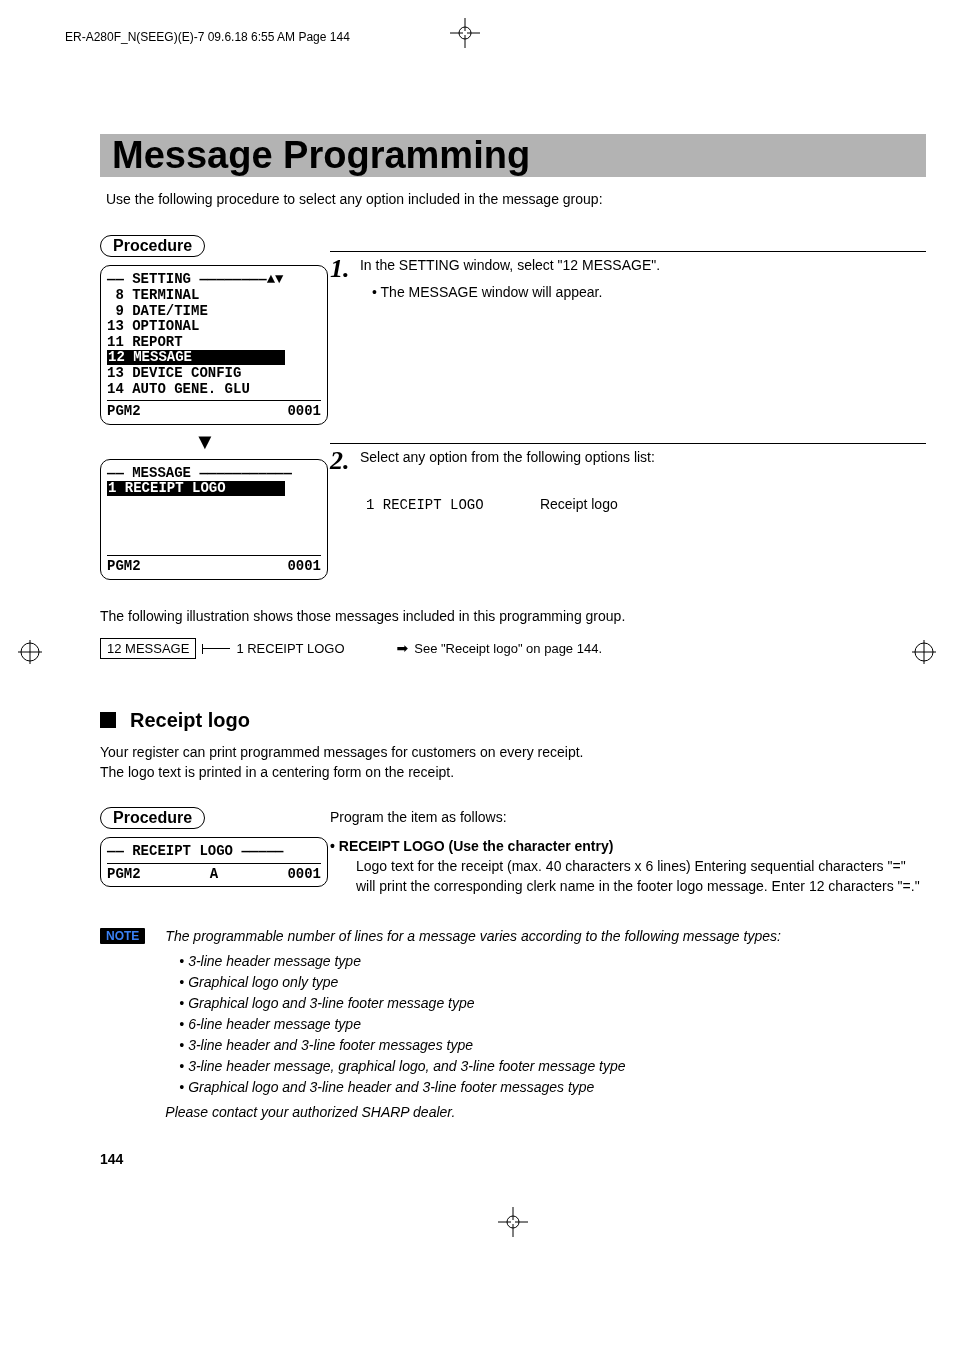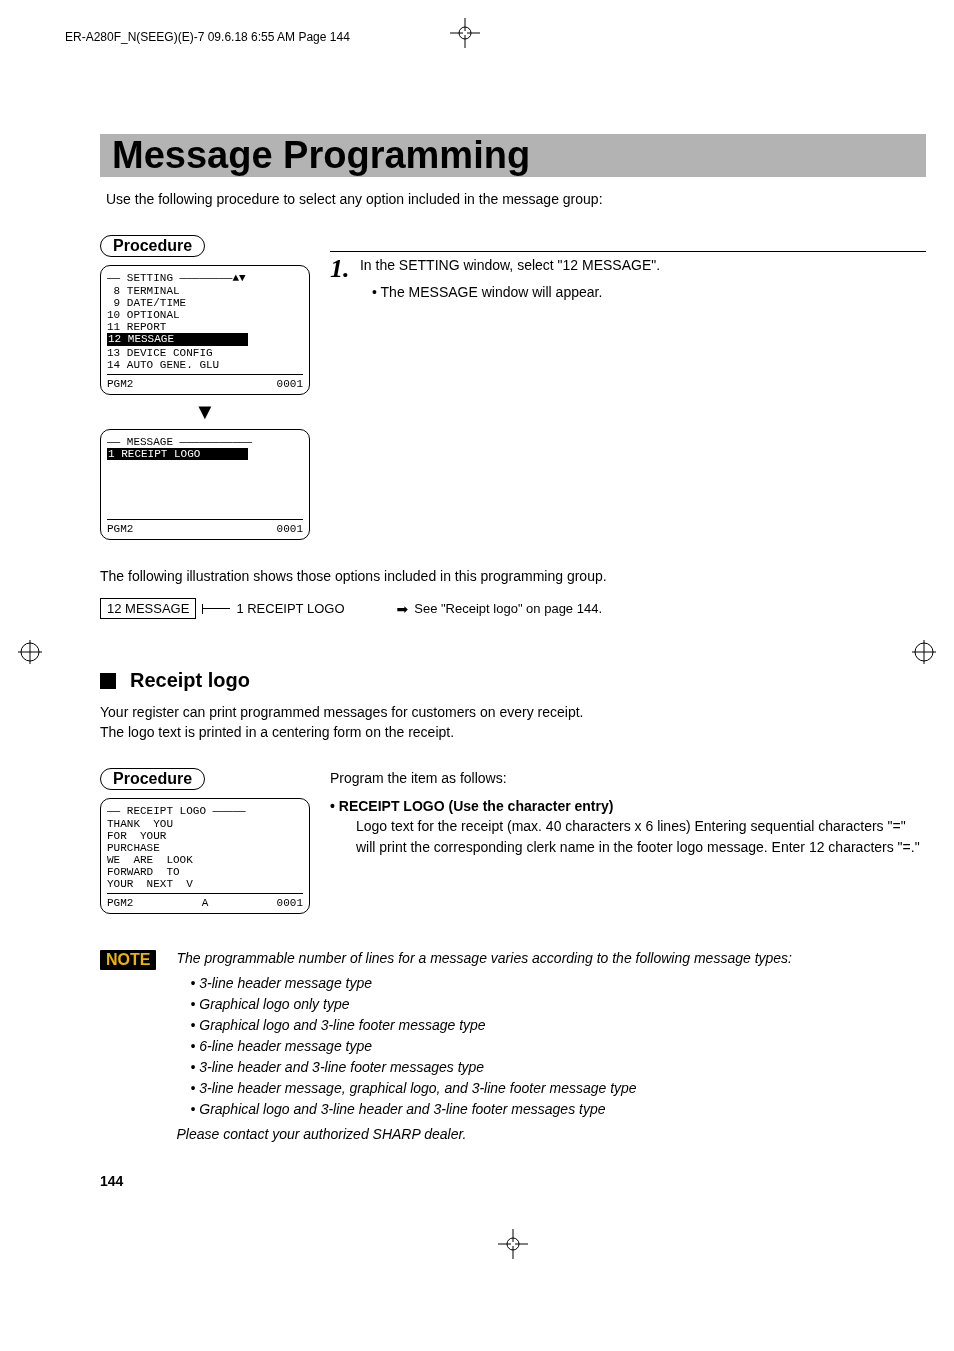--- a/index.html
+++ b/index.html
@@ -66,25 +66,25 @@
     font-family: Arial Narrow, Arial, sans-serif;
     font-weight: bold;
     font-size: 16px;
     margin-bottom: 8px;
   }
   .screen {
     border: 1.5px solid #000;
     border-radius: 10px;
     padding: 6px 6px 4px 6px;
     font-family: "Courier New", monospace;
-    font-size: 11px;
-    font-weight: normal;
+    font-size: 14px;
+    font-weight: bold;
     line-height: 1.1;
     margin-bottom: 4px;
-    width: 210px;
+    width: 228px;
     box-sizing: border-box;
     background: #fff;
   }
   .screen .hdr {
     white-space: pre;
   }
   .screen .items {
     white-space: pre;
     margin-top: 1px;
   }
@@ -208,23 +208,23 @@
   }
   .note-row {
     display: flex;
     align-items: flex-start;
     gap: 20px;
     margin-top: 30px;
     font-size: 14px;
   }
   .note-badge {
     background: #000;
-    color: #eab308;
-    font-weight: bold;
-    font-size: 16px;
+    color: #3b82f6;
+    font-weight: bold;
+    font-size: 12px;
     padding: 1px 6px;
     border-radius: 1px;
     flex: 0 0 auto;
     margin-top: 2px;
   }
   .note-body {
     font-style: italic;
     line-height: 1.5;
   }
   .note-body ul {
@@ -295,21 +295,21 @@
   <p class="intro">Use the following procedure to select any option included in the message group:</p>
 
   <div class="proc-row">
     <div class="proc-col-left">
       <div class="procedure-label">Procedure</div>
 
       <div class="screen">
         <div class="hdr">—— SETTING ————————▲▼</div>
         <div class="items"> 8 TERMINAL
  9 DATE/TIME
-10 OPTIONAL
+13 OPTIONAL
 11 REPORT</div>
         <span class="highlight">12 MESSAGE           </span>
         <div class="items">13 DEVICE CONFIG
 14 AUTO GENE. GLU</div>
         <hr>
         <div class="footer">
           <span>PGM2</span>
           <span>0001</span>
         </div>
       </div>
@@ -330,24 +330,32 @@
 
     <div class="proc-col-right">
       <div class="step-line">
         <span class="step-num">1.</span>
         <span class="step-text">In the SETTING window, select "12 MESSAGE".</span>
         <div class="step-sub">• The MESSAGE window will appear.</div>
       </div>
 
       <div style="height:140px"></div>
 
+      <div class="step-line">
+        <span class="step-num">2.</span>
+        <span class="step-text">Select any option from the following options list:</span>
+        <div class="options-table">
+          <span class="code">1 RECEIPT LOGO</span>
+          <span>Receipt logo</span>
+        </div>
+      </div>
     </div>
   </div>
 
-  <p class="illus-intro">The following illustration shows those options included in this programming group.</p>
+  <p class="illus-intro">The following illustration shows those messages included in this programming group.</p>
 
   <div class="diagram">
     <span class="box">12 MESSAGE</span>
     <span class="conn">
         <span class="tick"></span>
       </span>
     <span>1 RECEIPT LOGO</span>
     <span style="width:40px"></span>
     <span class="arrow">➡</span>
     <span>See "Receipt logo" on page 144.</span>
@@ -361,26 +369,20 @@
   <div class="body-text">
     <div>Your register can print programmed messages for customers on every receipt.</div>
     <div>The logo text is printed in a centering form on the receipt.</div>
   </div>
 
   <div class="proc-row">
     <div class="proc-col-left">
       <div class="procedure-label">Procedure</div>
       <div class="screen">
         <div class="hdr">—— RECEIPT LOGO —————</div>
-        <div class="items">THANK  YOU
-FOR  YOUR
-PURCHASE
-WE  ARE  LOOK
-FORWARD  TO
-YOUR  NEXT  V</div>
         <hr>
         <div class="footer">
           <span>PGM2</span>
           <span>A</span>
           <span>0001</span>
         </div>
       </div>
     </div>
     <div class="proc2-right" style="padding-top:0">
       <div class="lead">Program the item as follows:</div>

